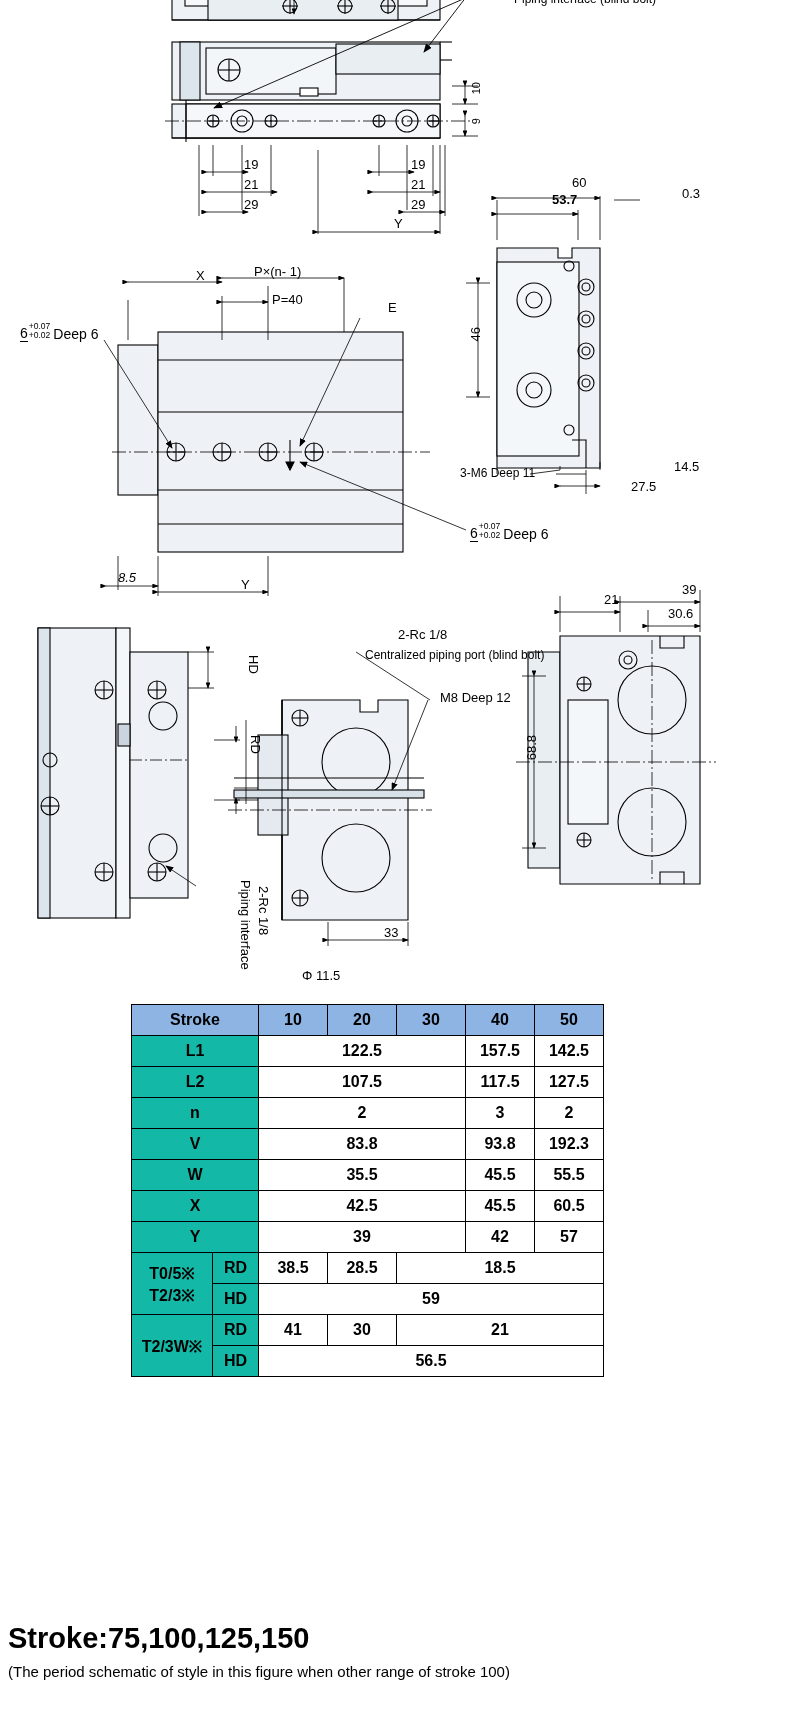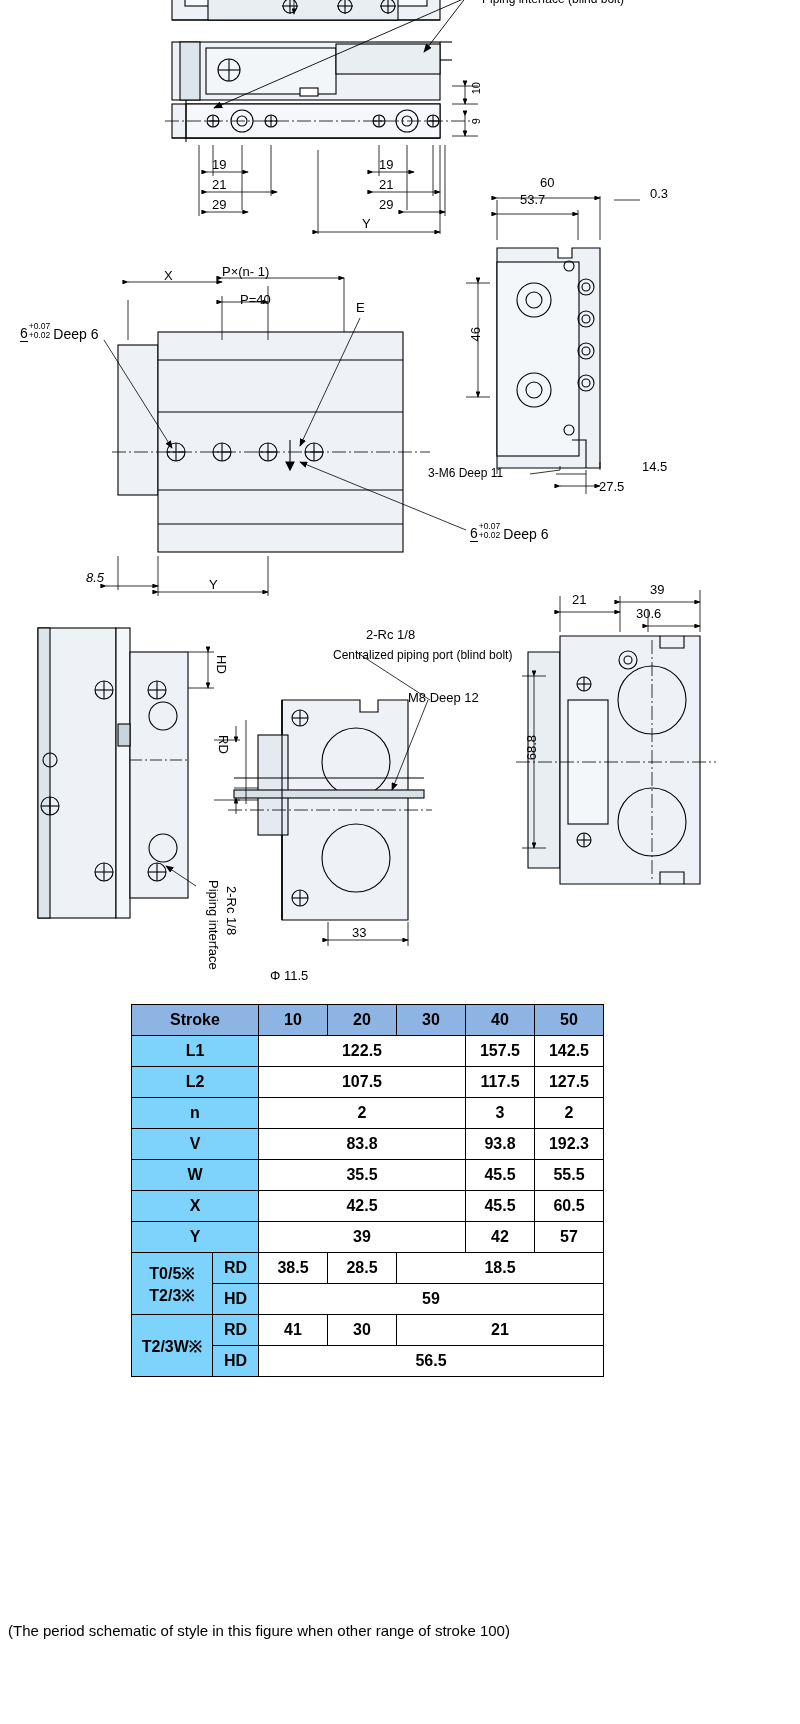--- a/index.html
+++ b/index.html
@@ -1,44 +1,44 @@
 <!DOCTYPE html>
 <html><head>
 <meta charset="utf-8">
 <style>
   html,body{margin:0;padding:0;}
   body{
     width:800px;height:1724px;background:#ffffff;
     font-family:"Liberation Sans", sans-serif;
     color:#000;position:relative;overflow:hidden;
   }
-  .lbl{position:absolute;font-size:13px;white-space:nowrap;}
+  .lbl{position:absolute;font-size:13px;white-space:nowrap;padding-left:32px;}
   .lbl.sm{font-size:12px;}
   .lbl.xs{font-size:11px;}
   .vert{writing-mode:vertical-rl;transform:rotate(180deg);}
   .vert2{writing-mode:vertical-rl;}
   svg{position:absolute;top:0;left:0;overflow:visible;}
 
   
   #spec-table{position:absolute;left:131px;top:1004px;border-collapse:collapse;}
   #spec-table td{
     border:1px solid #000;text-align:center;font-weight:bold;font-size:16px;
     height:30px;padding:0;
   }
   .hdr{background:#8eb4e3;margin-left:25px;}
-  .rowhdr{background:#7dd3fc;margin-top:20px;}
+  .rowhdr{background:#14b8a6;margin-top:20px;}
   .w-lbl{width:125px;}
   .w-sub{width:45px;}
   .w-c{width:68px;}
 
   
   #title-block{position:absolute;left:8px;top:1620px;}
   #model-name{font-size:44px;font-weight:bold;line-height:1;}
   #stroke-line{font-size:29px;font-weight:bold;line-height:1.15;margin-top:2px;}
-  #note-line{font-size:15px;margin-top:2px;}
+  #note-line{font-size:15px;margin-top:8px;}
 </style>
 </head>
 <body>
 
 <svg width="800" height="1000">
   <defs>
     <marker id="ar" markerWidth="10" markerHeight="8" refX="9" refY="4" orient="auto">
       <path d="M0,0 L10,4 L0,8 z" fill="#000"></path>
     </marker>
     <marker id="arS" markerWidth="8" markerHeight="6" refX="7" refY="3" orient="auto">
@@ -319,21 +319,21 @@
 
 <div class="lbl" style="left:212px;top:157px;">19</div>
 <div class="lbl" style="left:212px;top:177px;">21</div>
 <div class="lbl" style="left:212px;top:197px;">29</div>
 <div class="lbl" style="left:379px;top:157px;">19</div>
 <div class="lbl" style="left:379px;top:177px;">21</div>
 <div class="lbl" style="left:379px;top:197px;">29</div>
 <div class="lbl" style="left:362px;top:216px;">Y</div>
 
 <div class="lbl" style="left:540px;top:175px;">60</div>
-<div class="lbl" style="left:520px;top:192px;">53.7</div>
+<div class="lbl" style="left:520px;top:192px;font-weight:bold;">53.7</div>
 <div class="lbl" style="left:650px;top:186px;">0.3</div>
 <div class="lbl vert" style="left:468px;top:327px;">46</div>
 <div class="lbl" style="left:642px;top:459px;">14.5</div>
 <div class="lbl" style="left:570px;top:479px;margin-left:29px;">27.5</div>
 <div class="lbl sm" style="left:428px;top:466px;">3-M6 Deep 11</div>
 
 <div class="lbl" style="left:222px;top:264px;">P×(n- 1)</div>
 <div class="lbl" style="left:240px;top:292px;">P=40</div>
 <div class="lbl" style="left:164px;top:268px;">X</div>
 <div class="lbl" style="left:356px;top:300px;">E</div>
@@ -450,14 +450,15 @@
       <td colspan="3">21</td>
     </tr>
     <tr>
       <td class="rowhdr w-sub">HD</td>
       <td colspan="5">56.5</td>
     </tr>
   </tbody>
 </table>
 
 <div id="title-block">
+  <div id="stroke-line">Stroke:75,100,125,150</div>
   <div id="note-line">(The period schematic of style in this figure when other range of stroke 100)</div>
 </div>
 
 </body></html>

